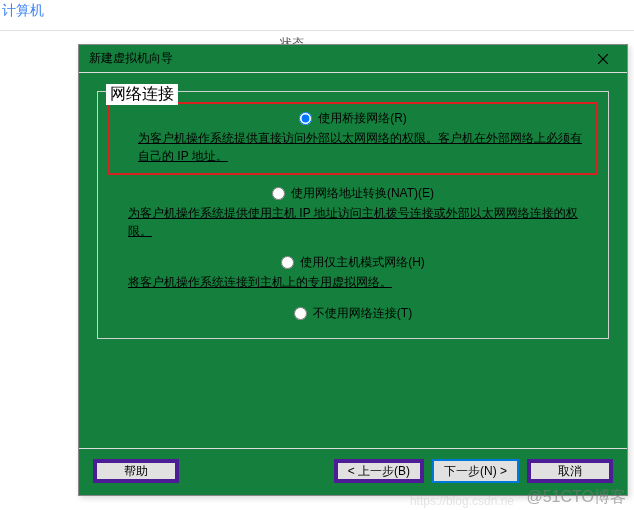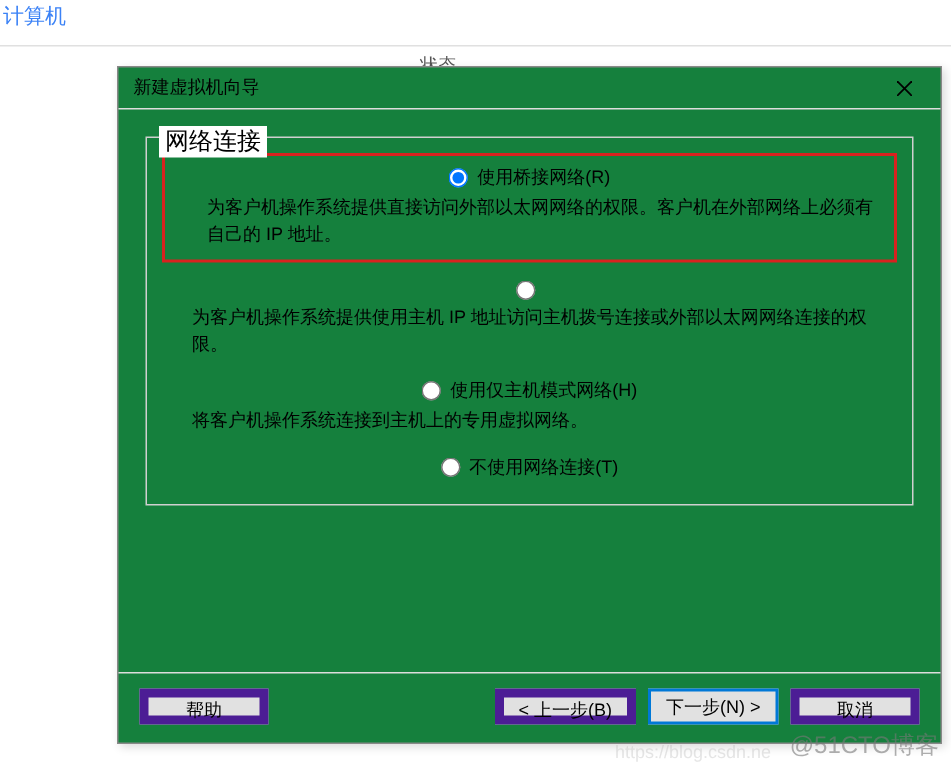--- a/index.html
+++ b/index.html
@@ -106,35 +106,36 @@
     margin-top: 2px;
     margin-right: 6px;
   }
   .radio-label { font-size: 12px; }
   .radio-desc {
     font-size: 12px;
     color: #000;
     padding-left: 20px;
     line-height: 1.5;
     margin-top: 2px;
+    text-decoration: underline;
   }
   .option-block { margin-bottom: 14px; }
   .footer {
     display: flex;
     align-items: center;
     padding: 10px 14px 12px 14px;
     border-top: 1px solid #ddd;
     gap: 8px;
   }
   .footer-spacer { flex: 1; }
   .btn {
     min-width: 86px;
     height: 24px;
     background: #e1e1e1;
-    border: 6px solid #4c1d95;
+    border: 4px solid #4c1d95;
     font-size: 12px;
     cursor: pointer;
     padding: 0 10px;
     font-family: inherit;
   }
   .btn.primary {
     border: 2px solid #0078d7;
     background: #e1e1e1;
   }
   .watermark {
@@ -184,20 +185,21 @@
             <input type="radio" name="net" checked="" style="">
             <span class="radio-label">使用桥接网络(R)</span>
           </label>
           <div class="radio-desc">为客户机操作系统提供直接访问外部以太网网络的权限。客户机在外部网络上必须有自己的 IP 地址。</div>
         </div>
       </div>
 
       <div class="option-block">
         <label class="radio-row">
           <input type="radio" name="net" style="">
+          <span class="radio-label">使用网络地址转换(NAT)(E)</span>
         </label>
         <div class="radio-desc">为客户机操作系统提供使用主机 IP 地址访问主机拨号连接或外部以太网网络连接的权限。</div>
       </div>
 
       <div class="option-block">
         <label class="radio-row">
           <input type="radio" name="net" style="">
           <span class="radio-label">使用仅主机模式网络(H)</span>
         </label>
         <div class="radio-desc">将客户机操作系统连接到主机上的专用虚拟网络。</div>

